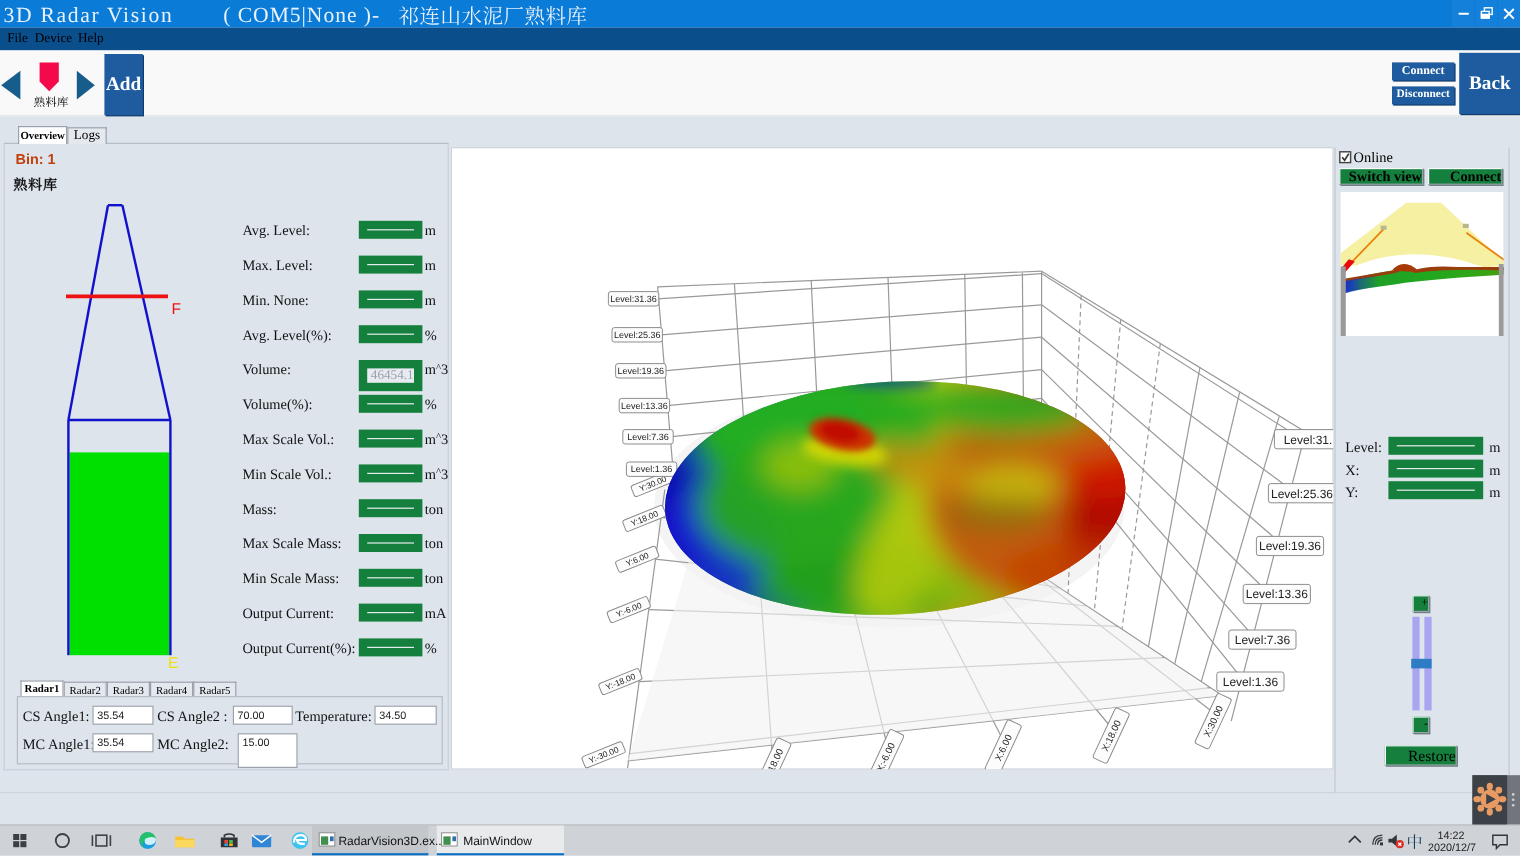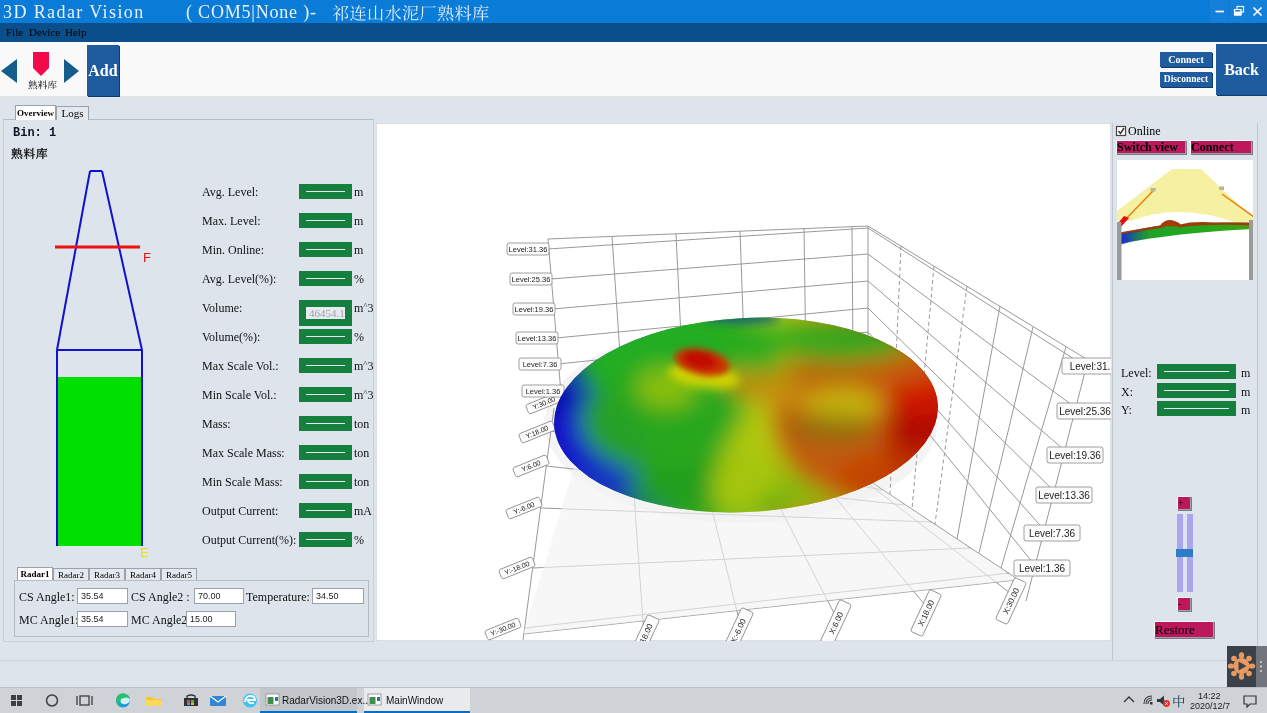--- a/index.html
+++ b/index.html
@@ -1,24 +1,24 @@
 <!DOCTYPE html>
 <html><head><meta charset="utf-8"><style>
 *{margin:0;padding:0;box-sizing:border-box}
 html,body{width:1267px;height:713px;overflow:hidden;background:#dde4ec;font-family:"Liberation Serif",serif;position:relative}
 .abs{position:absolute}
 .titlebar{left:0;top:0;width:1267px;height:23px;background:#0b7bd8;color:#eef5fc}
 .menubar{left:0;top:23px;width:1267px;height:19px;background:#0a4e8c;color:#000}
 .menubar span{position:absolute;top:3px;font:12px "Liberation Serif",serif}
 .toolbar{left:0;top:42px;width:1267px;height:55px;background:#f9f9f9;border-bottom:1px solid #e3e3e3}
 .bluebtn{position:absolute;background:#1e5c9f;color:#fff;text-align:center;font-family:"Liberation Serif",serif;font-weight:bold;box-shadow:1px 1px 0 #0e3c6e}
-.raised{position:absolute;background:#be185d;border:1px solid #9aa1ab;border-top-color:#f6f8fa;border-left-color:#f6f8fa;box-shadow:1px 1px 0 #757d86;text-align:left;font-family:"Liberation Serif",serif;color:#000}
+.raised{position:absolute;background:#15803d;border:1px solid #9aa1ab;border-top-color:#f6f8fa;border-left-color:#f6f8fa;box-shadow:1px 1px 0 #757d86;text-align:right;font-family:"Liberation Serif",serif;color:#000}
 .fieldbox{position:absolute;background:#e7ebf1;border:7px solid #15803d;color:#9aa1ab;font:11px "Liberation Serif",serif;padding-left:3px;overflow:hidden;white-space:nowrap}
 .lbl{position:absolute;font:12px "Liberation Serif",serif;color:#111;white-space:pre}
-.blbl{position:absolute;font-weight:bold;font-family:Liberation Mono, monospace;color:#0f172a;white-space:pre}
+.blbl{position:absolute;font-weight:bold;font-family:Liberation Sans, sans-serif;color:#c2410c;white-space:pre}
 .tab{position:absolute;border:1px solid #9aa1ab;border-bottom:none;background:#e4e9ef;text-align:center;font-family:"Liberation Serif",serif;color:#000}
 .tab.sel{background:#fff;z-index:3}
 .whitebox{position:absolute;background:#fff;border:1px solid #9aa1ab;color:#222;font:9px "Liberation Sans",sans-serif;padding:2px 0 0 3px}
 </style></head><body>
 <svg width="0" height="0" style="position:absolute">
     <defs>
       <path id="gqi" d="M164 836 153 828C196 788 251 721 265 667C335 622 383 765 164 836ZM310 -53V369C360 328 418 266 438 217C509 174 548 313 310 390V402C367 462 416 526 448 587C473 589 486 590 495 598L421 670L375 628H38L47 599H375C310 463 169 303 32 209L44 196C113 234 182 283 244 339V-78H256C287 -78 310 -60 310 -53ZM564 792V-78H574C607 -78 628 -61 628 -55V723H840C808 638 757 513 725 448C827 365 869 285 869 210C869 168 855 146 831 134C822 130 815 128 802 128C778 128 724 128 694 128V112C724 109 752 103 762 96C771 87 776 67 776 45C893 50 935 100 935 195C934 276 886 367 751 451C800 515 875 638 913 705C937 706 953 709 961 716L882 794L839 752H640Z"></path>
       <path id="glian" d="M93 821 80 814C122 759 175 672 190 607C258 556 310 701 93 821ZM838 742 791 682H543C559 720 573 754 584 782C607 778 619 787 624 798L531 832C519 794 498 740 474 682H307L315 652H461C431 581 397 507 370 455C354 450 335 443 323 436L392 376L427 409H602V256H296L304 226H602V36H615C640 36 667 50 667 58V226H920C934 226 942 231 945 242C913 273 859 315 859 315L813 256H667V409H871C885 409 893 414 896 425C864 456 812 498 812 498L766 439H667V541C693 544 701 553 704 567L602 579V439H432C461 499 498 579 530 652H899C913 652 922 657 925 668C891 700 838 742 838 742ZM171 108C131 78 74 22 35 -8L94 -80C100 -73 102 -65 98 -57C127 -11 177 58 199 90C208 102 217 104 230 90C325 -27 424 -61 616 -61C727 -61 820 -61 915 -61C919 -33 936 -13 966 -7V6C847 1 752 1 636 1C448 1 337 20 244 117C240 121 236 124 233 125V449C260 453 274 460 281 468L195 539L157 488H43L49 459H171Z"></path>
       <path id="gshan" d="M566 803 462 815V49H181V572C206 576 217 585 219 600L114 612V56C100 50 86 41 78 33L161 -17L189 20H816V-78H829C855 -78 883 -62 883 -54V575C909 579 917 589 920 603L816 614V49H530V776C554 780 563 789 566 803Z"></path>
       <path id="gshui" d="M839 654C797 587 714 488 639 415C592 500 555 601 532 723V798C557 802 565 811 568 825L466 836V27C466 10 460 4 440 4C417 4 299 13 299 13V-3C351 -9 378 -18 395 -29C410 -40 417 -58 421 -80C521 -70 532 -34 532 21V645C598 319 733 146 906 19C917 51 940 72 969 75L972 85C854 151 737 248 650 396C742 454 837 534 893 590C915 584 924 588 931 598ZM49 555 58 525H314C275 338 185 148 30 26L41 12C242 132 337 326 384 517C407 518 416 521 424 530L352 596L310 555Z"></path>
@@ -102,21 +102,21 @@
 <line x1="15" y1="82" x2="100" y2="82" stroke="#ee1111" stroke-width="3"></line>
 <text x="103" y="97" font-family="Liberation Sans,sans-serif" font-size="13" fill="#ee1111">F</text>
 <text x="100" y="392" font-family="Liberation Sans,sans-serif" font-size="13" fill="#f0e000">E</text>
 </svg>
 <div class="lbl" style="left:202px;top:185px">Avg. Level:</div>
 <div class="fieldbox" style="left:299px;top:184px;width:53px;height:15px;line-height:13px">16.43</div>
 <div class="lbl" style="left:354px;top:185px">m</div>
 <div class="lbl" style="left:202px;top:214px">Max. Level:</div>
 <div class="fieldbox" style="left:299px;top:213px;width:53px;height:15px;line-height:13px">20.15</div>
 <div class="lbl" style="left:354px;top:214px">m</div>
-<div class="lbl" style="left:202px;top:243px">Min. Online:</div>
+<div class="lbl" style="left:202px;top:243px">Min. None:</div>
 <div class="fieldbox" style="left:299px;top:242px;width:53px;height:15px;line-height:13px">12.58</div>
 <div class="lbl" style="left:354px;top:243px">m</div>
 <div class="lbl" style="left:202px;top:272px">Avg. Level(%):</div>
 <div class="fieldbox" style="left:299px;top:271px;width:53px;height:15px;line-height:13px">43.24</div>
 <div class="lbl" style="left:354px;top:272px">%</div>
 <div class="lbl" style="left:202px;top:301px">Volume:</div>
 <div class="fieldbox" style="left:299px;top:300px;width:53px;height:26px;line-height:13px">46454.18</div>
 <div class="lbl" style="left:354px;top:301px">m<span style="font-size:9px;vertical-align:3px">^</span>3</div>
 <div class="lbl" style="left:202px;top:330px">Volume(%):</div>
 <div class="fieldbox" style="left:299px;top:329px;width:53px;height:15px;line-height:13px">61.77</div>
@@ -150,21 +150,21 @@
 <div class="abs" style="left:14px;top:580px;width:355px;height:57px;border:1px solid #b6bcc4;background:#dde4ec;z-index:1"></div>
 <div class="lbl" style="left:19px;top:590px;z-index:2">CS Angle1:</div>
 <div class="whitebox" style="left:77px;top:588px;width:51px;height:16px;z-index:2">35.54</div>
 <div class="lbl" style="left:131px;top:590px;z-index:2">CS Angle2 :</div>
 <div class="whitebox" style="left:194px;top:588px;width:50px;height:16px;z-index:2">70.00</div>
 <div class="lbl" style="left:246px;top:590px;z-index:2">Temperature:</div>
 <div class="whitebox" style="left:312px;top:588px;width:52px;height:16px;z-index:2">34.50</div>
 <div class="lbl" style="left:19px;top:613px;z-index:2">MC Angle1:</div>
 <div class="whitebox" style="left:77px;top:611px;width:51px;height:16px;z-index:2">35.54</div>
 <div class="lbl" style="left:131px;top:613px;z-index:2">MC Angle2:</div>
-<div class="whitebox" style="left:186px;top:611px;width:50px;height:16px;z-index:2">15.00</div>
+<div class="whitebox" style="left:198px;top:611px;width:50px;height:29px;z-index:2">15.00</div>
 
 <svg class="abs" style="left:376px;top:123px" width="735" height="518" font-family="Liberation Sans,sans-serif">
 <rect x="0" y="0" width="735" height="518" fill="#ffffff" stroke="#b9bfc7" stroke-width="1"></rect>
 <defs>
 <linearGradient id="base" x1="180" y1="250" x2="560" y2="330" gradientUnits="userSpaceOnUse">
 <stop offset="0" stop-color="#0a13a8"></stop>
         <stop offset="0.14" stop-color="#156ab0"></stop>
         <stop offset="0.26" stop-color="#27a028"></stop>
         <stop offset="0.44" stop-color="#46ad20"></stop>
         <stop offset="0.56" stop-color="#a4c216"></stop>

